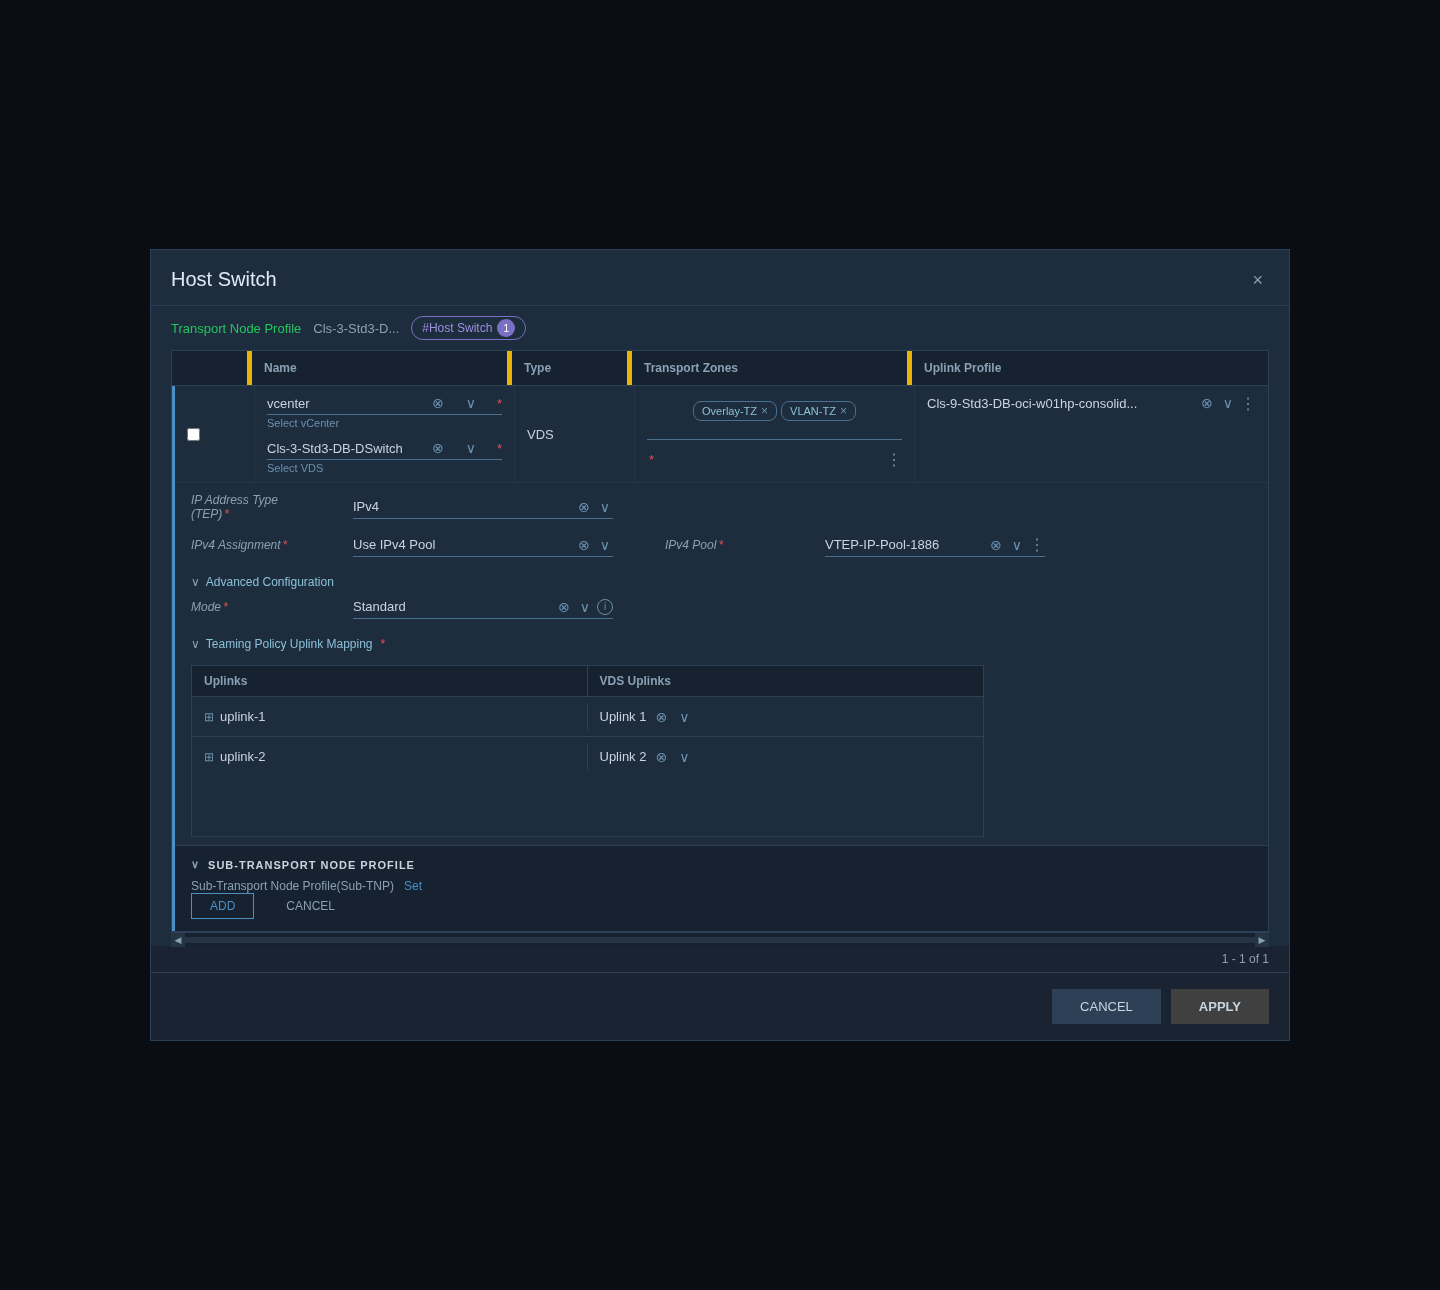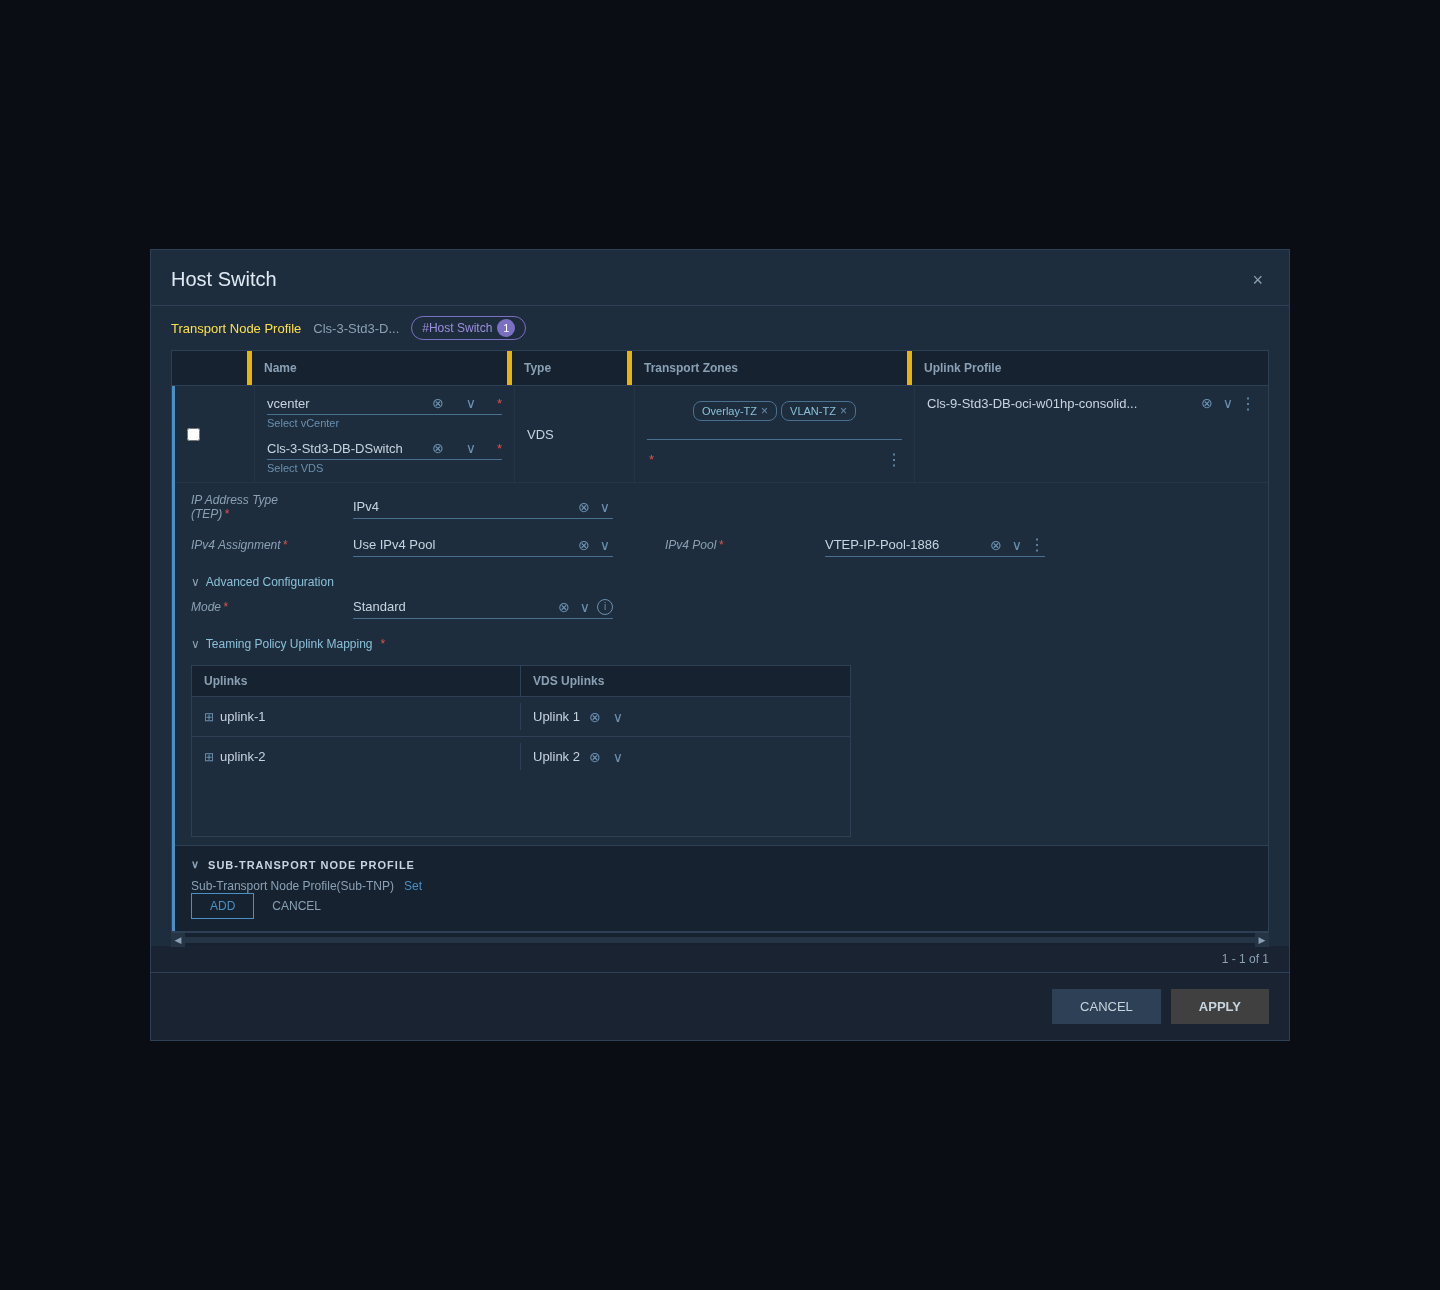--- a/index.html
+++ b/index.html
@@ -52,21 +52,21 @@
       padding: 2px 6px;
     }
     .modal-breadcrumb {
       padding: 10px 20px;
       display: flex;
       align-items: center;
       gap: 12px;
       font-size: 13px;
       color: #8aa0b4;
     }
-    .breadcrumb-label { color: #fde047; }
+    .breadcrumb-label { color: #22c55e; }
     .breadcrumb-value { color: #8aa0b4; }
     .tag-badge {
       background: transparent;
       border: 1.5px solid #7b6fc4;
       border-radius: 12px;
       padding: 2px 10px;
       color: #9d8fe0;
       font-size: 12px;
       display: inline-flex;
       align-items: center;
@@ -239,21 +239,21 @@
       color: #8aa0b4;
       font-size: 12px;
     }
     .collapsible-title {
       color: #8ac0d8;
       font-weight: 500;
     }
     .teaming-table {
       border: 1px solid #2e4055;
       margin: 8px 0;
-      width: 660px;
+      width: 793px;
     }
     .teaming-header {
       display: grid;
       grid-template-columns: 1fr 1fr;
       background: #162230;
     }
     .teaming-header-cell {
       padding: 8px 12px;
       color: #8aa0b4;
       font-size: 12px;
@@ -309,21 +309,21 @@
       color: #8aa0b4;
       font-size: 12px;
     }
     .set-link {
       color: #4a90c4;
       cursor: pointer;
       font-size: 12px;
     }
     .action-row {
       display: flex;
-      gap: 10px;
+      gap: 24px;
       margin-top: 0;
     }
     .btn-add {
       background: transparent;
       border: 1px solid #4a90c4;
       color: #4a90c4;
       padding: 5px 18px;
       cursor: pointer;
       font-size: 12px;
     }

